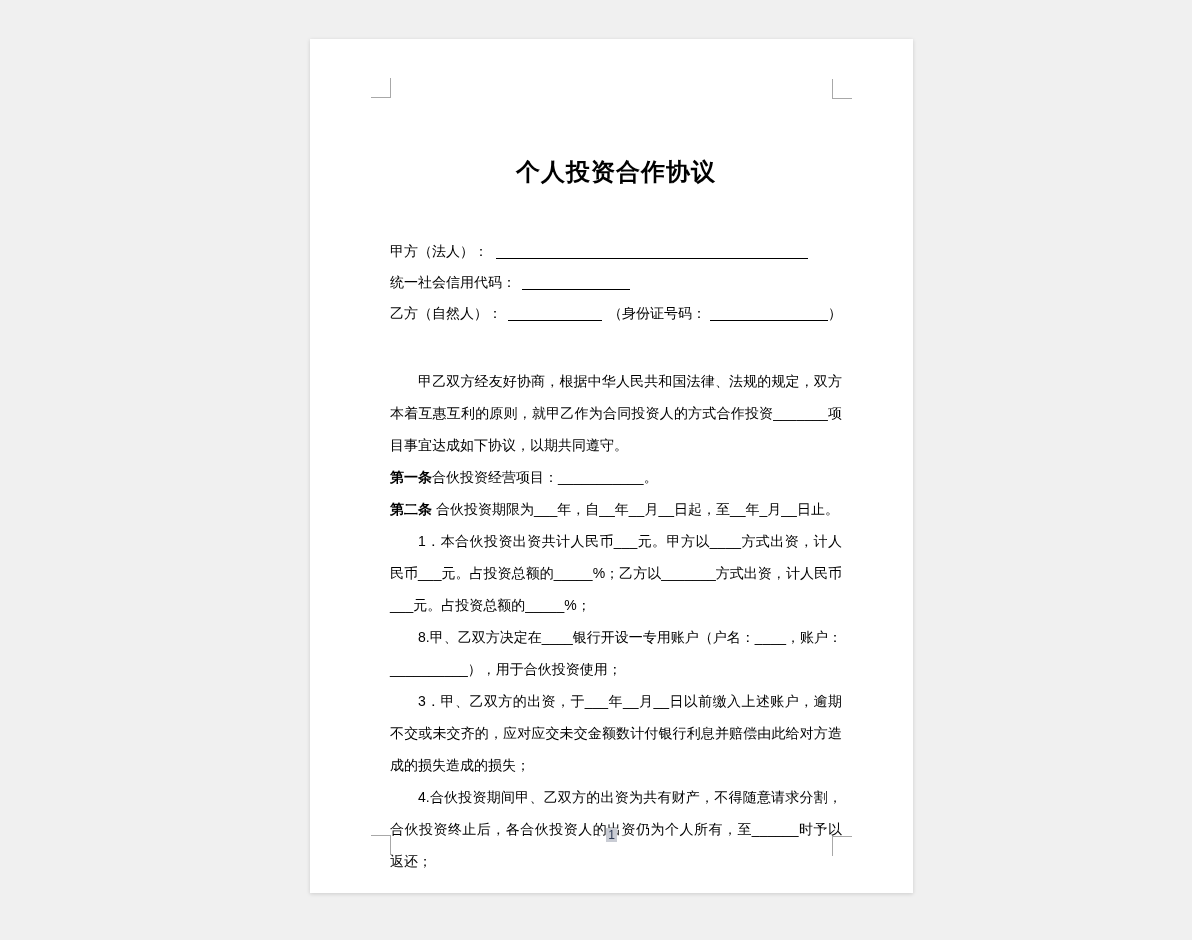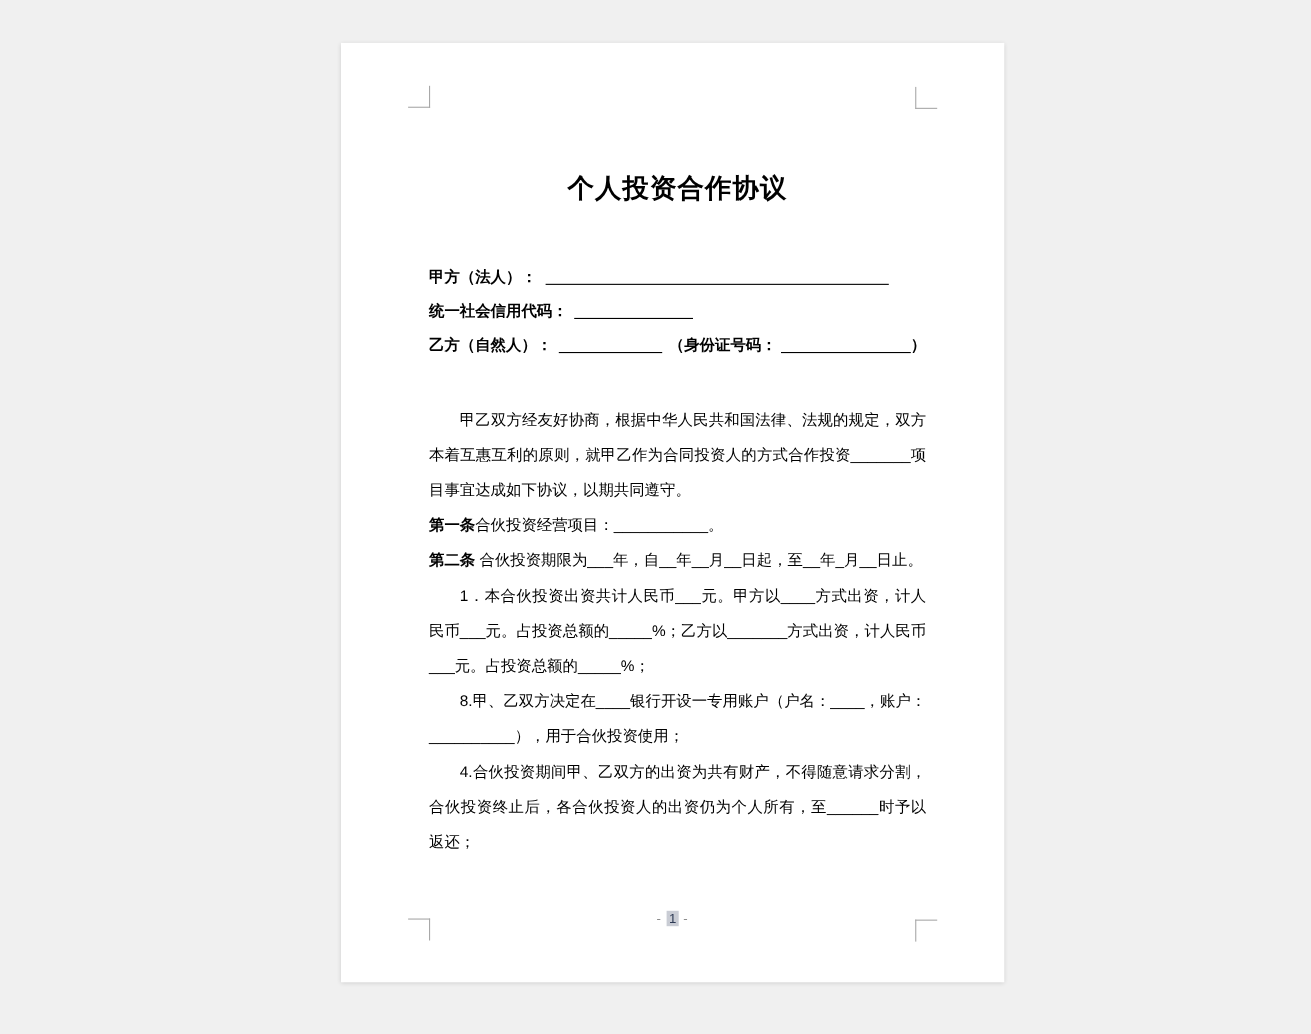--- a/index.html
+++ b/index.html
@@ -15,21 +15,21 @@
     background:#ffffff;
     box-shadow:0 1px 4px rgba(0,0,0,0.15);
   }
   .content{position:absolute;left:80px;top:0;width:452px;}
   .doc-title{
     margin-top:116px;
     font-size:24px;line-height:34px;font-weight:bold;
     text-align:center;letter-spacing:1px;
   }
   .fields{margin-top:47px;}
-  .field-row{height:31px;line-height:31px;font-size:14px;font-weight:bold;white-space:nowrap;}
+  .field-row{height:31px;line-height:31px;font-size:14px;font-weight:normal;white-space:nowrap;}
   .blank{display:inline-block;border-bottom:1px solid #000;height:14px;vertical-align:-3px;}
   .u1{width:312px;margin-left:8px;}
   .u2{width:108px;margin-left:6px;}
   .u3{width:94px;margin-left:6px;margin-right:6px;}
   .u4{width:118px;margin-left:4px;}
   .body-text{margin-top:36px;font-size:14px;line-height:32px;text-align:justify;}
   .para{margin:0;padding:0;}
   .para.indent{text-indent:28px;}
   .para b{font-weight:bold;margin-top:34px;}
   .cropmark{position:absolute;width:19px;height:19px;}
@@ -69,20 +69,21 @@
         <span>乙方（自然人）：</span><span class="blank u3"></span><span>（身份证号码：</span><span class="blank u4"></span><span>）</span>
       </div>
     </div>
 
     <div class="body-text">
       <p class="para indent"><b></b><span>甲乙双方经友好协商，根据中华人民共和国法律、法规的规定，双方本着互惠互利的原则，就甲乙作为合同投资人的方式合作投资_______项目事宜达成如下协议，以期共同遵守。</span></p>
       <p class="para"><b>第一条</b><span>合伙投资经营项目：___________。</span></p>
       <p class="para"><b>第二条</b><span> 合伙投资期限为___年，自__年__月__日起，至__年_月__日止。</span></p>
       <p class="para indent"><b></b><span>1．本合伙投资出资共计人民币___元。甲方以____方式出资，计人民币___元。占投资总额的_____%；乙方以_______方式出资，计人民币___元。占投资总额的_____%；</span></p>
       <p class="para indent"><b></b><span>8.甲、乙双方决定在____银行开设一专用账户（户名：____，账户：__________），用于合伙投资使用；</span></p>
+      <p class="para indent"><b></b><span>3．甲、乙双方的出资，于___年__月__日以前缴入上述账户，逾期不交或未交齐的，应对应交未交金额数计付银行利息并赔偿由此给对方造成的损失造成的损失；</span></p>
       <p class="para indent"><b></b><span>4.合伙投资期间甲、乙双方的出资为共有财产，不得随意请求分割，合伙投资终止后，各合伙投资人的出资仍为个人所有，至______时予以返还；</span></p>
     </div>
 
   </div>
 
   <div class="footer">
     <span>-</span>
     <span class="pagenum">1</span>
     <span>-</span>
   </div>

